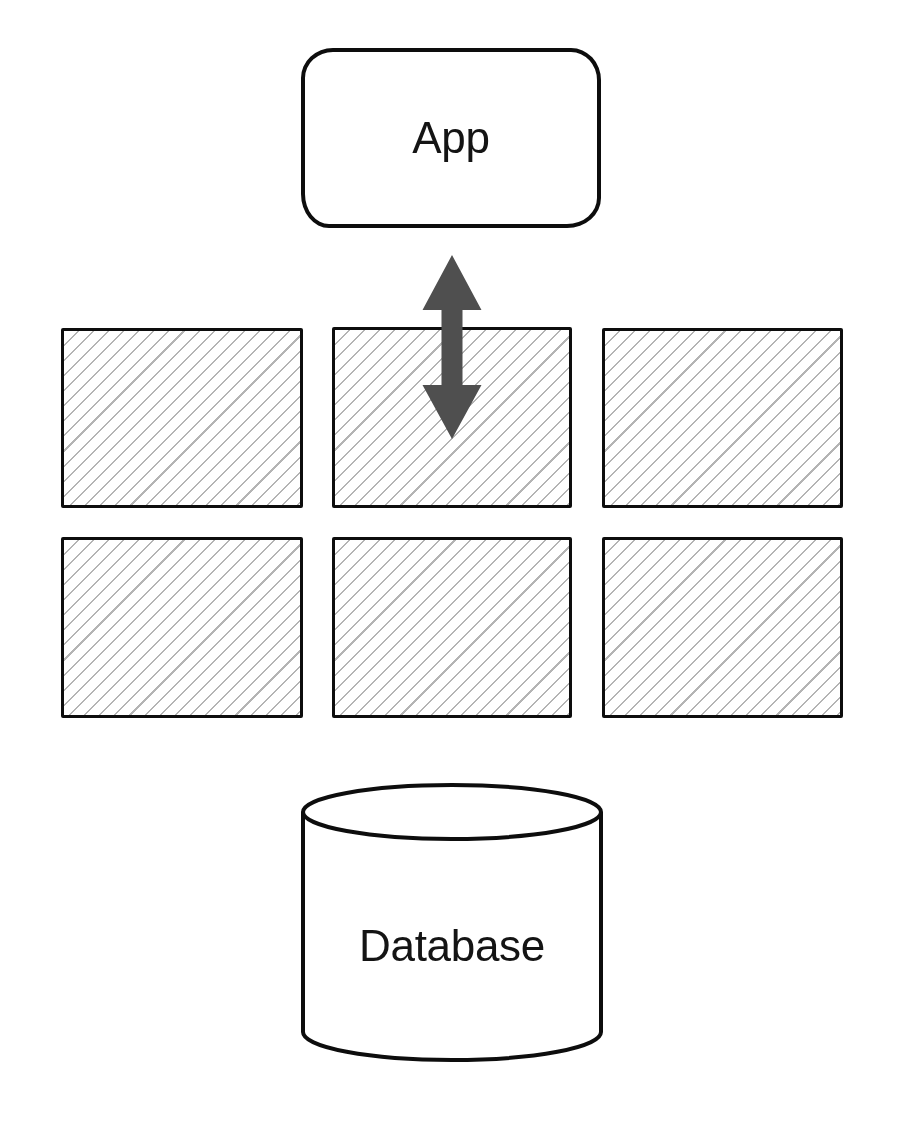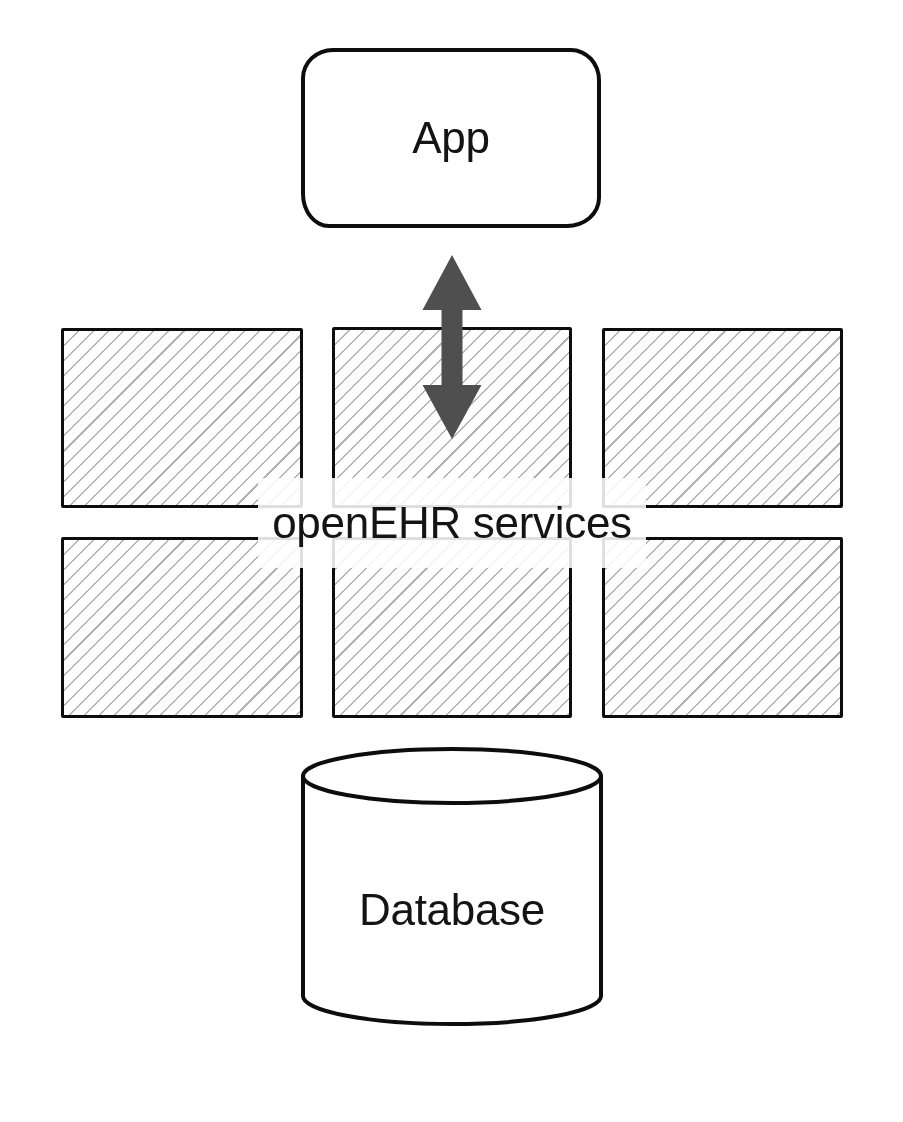--- a/index.html
+++ b/index.html
@@ -83,21 +83,21 @@
     z-index: 3;
   }
   .svc-label .node-label {
     white-space: nowrap;
   }
 
   
   .db-node {
     position: absolute;
     left: 299px;
-    top: 745px;
+    top: 781px;
     width: 306px;
     height: 284px;
   }
   .db-svg {
     position: absolute;
     left: 0;
     top: 0;
     width: 306px;
     height: 284px;
   }
@@ -130,23 +130,20 @@
              L 21.5 57 L 2.5 57 Z" fill="#4f4f4f"></path>
   </svg>
 
   <div class="svc r1c1"></div>
   <div class="svc r1c2"></div>
   <div class="svc r1c3"></div>
   <div class="svc r2c1"></div>
   <div class="svc r2c2"></div>
   <div class="svc r2c3"></div>
 
-  <div class="svc-label">
-    <span class="node-label">openEHR services</span>
-  </div>
 
   <div class="db-node">
     <svg class="db-svg" viewBox="0 0 306 284" aria-hidden="true">
       <path d="M 4 31 L 4 251 A 149 28 0 0 0 302 251 L 302 31" fill="#ffffff" stroke="#0d0d0d" stroke-width="4"></path>
       <ellipse cx="153" cy="31" rx="149" ry="27" fill="#ffffff" stroke="#0d0d0d" stroke-width="4"></ellipse>
     </svg>
     <div class="db-label">Database</div>
   </div>
 
 </div>

